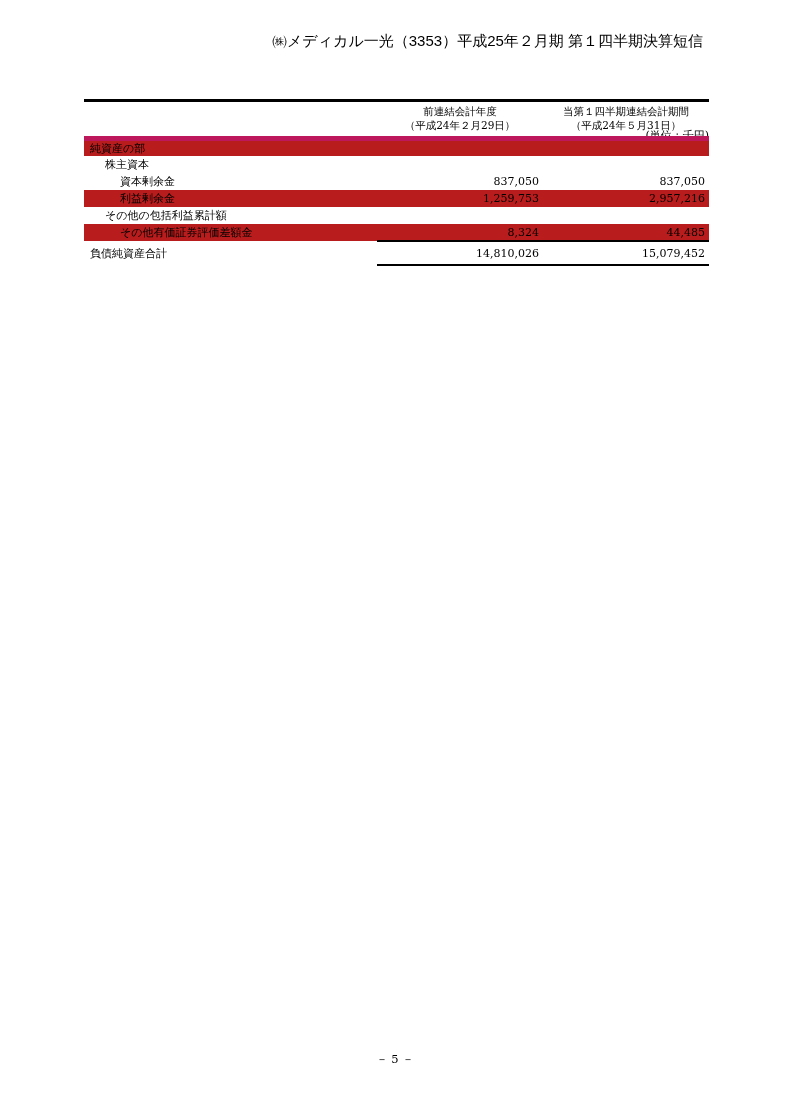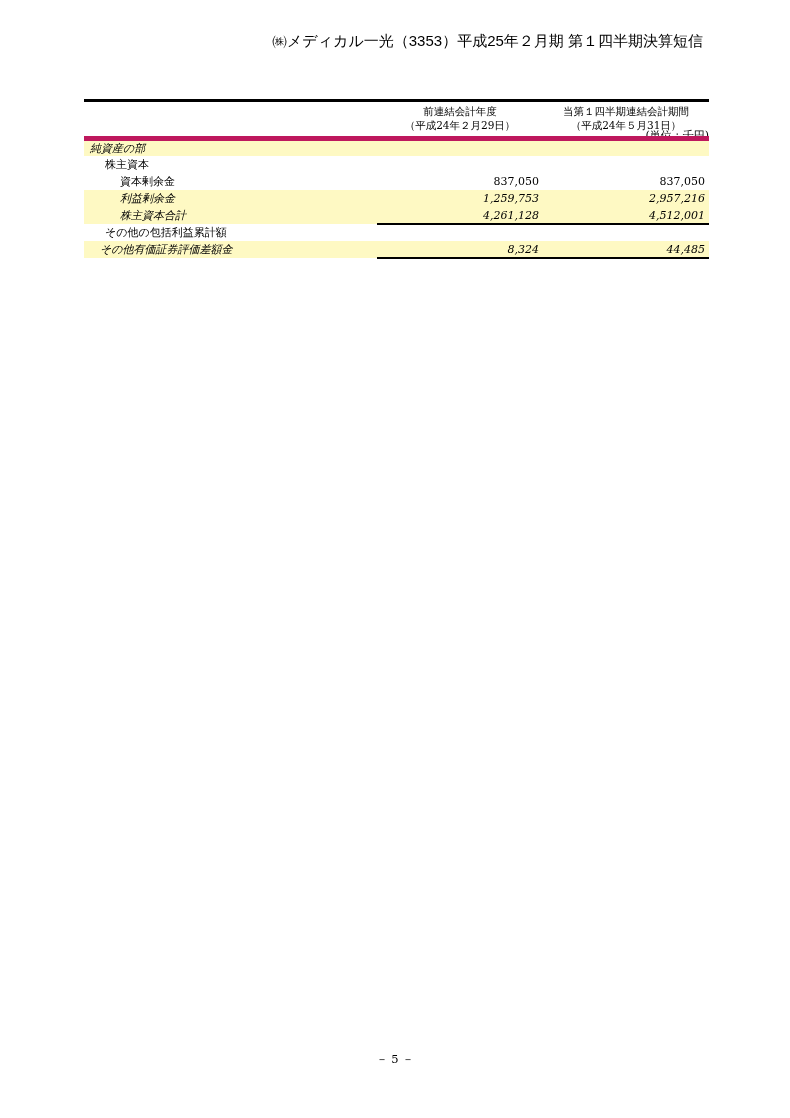--- a/index.html
+++ b/index.html
@@ -50,21 +50,21 @@
     padding:2px 0 4px 0;
   }
   tbody td {
     height:17px;
     vertical-align:middle;
     padding:0;
     line-height:15px;
   }
   tbody td.label { text-align:left; overflow:hidden; white-space:nowrap; }
   tbody td.val   { text-align:right; padding-right:4px; white-space:nowrap; }
-  tbody tr.hl td { background:#fef9c3;font-style:italic; }
+  tbody tr.hl td { background:#b91c1c; }
   tbody td.rule  { border-bottom:2px solid #000; }
   tbody tr.tall-a td { height:20px; }
   tbody tr.tall-b td { height:24px; }
   .page-footer {
     position:absolute;
     top:1052px; left:0; width:790px;
     text-align:center;
     font-size:11.5px;
   }
 </style>
@@ -108,31 +108,31 @@
       <tr>
         <td class="label" style="padding-left: 36px;">資本剰余金</td>
         <td class="val">837,050</td>
         <td class="val">837,050</td>
       </tr>
       <tr class="hl">
         <td class="label" style="padding-left: 36px; margin-top: 20px;">利益剰余金</td>
         <td class="val">1,259,753</td>
         <td class="val">2,957,216</td>
       </tr>
-      <tr class="hl">
-        <td class="label" style="padding-left: 36px;">株主資本合計</td>
-        <td class="val rule">4,261,128</td>
-        <td class="val rule">4,512,001</td>
-      </tr>
       <tr>
         <td class="label" style="padding-left: 21px; margin-top: 40px;">その他の包括利益累計額</td>
         <td class="val"></td>
         <td class="val"></td>
       </tr>
       <tr class="hl">
-        <td class="label" style="padding-left: 16px;">その他有価証券評価差額金</td>
+        <td class="label" style="padding-left: 36px;">その他有価証券評価差額金</td>
         <td class="val rule">8,324</td>
         <td class="val rule">44,485</td>
+      </tr>
+      <tr class="tall-b">
+        <td class="label" style="padding-left: 6px;">負債純資産合計</td>
+        <td class="val rule">14,810,026</td>
+        <td class="val rule">15,079,452</td>
       </tr>
     </tbody>
 </table>
 
 <div class="page-footer">－ 5 －</div>
 
 </body></html>

